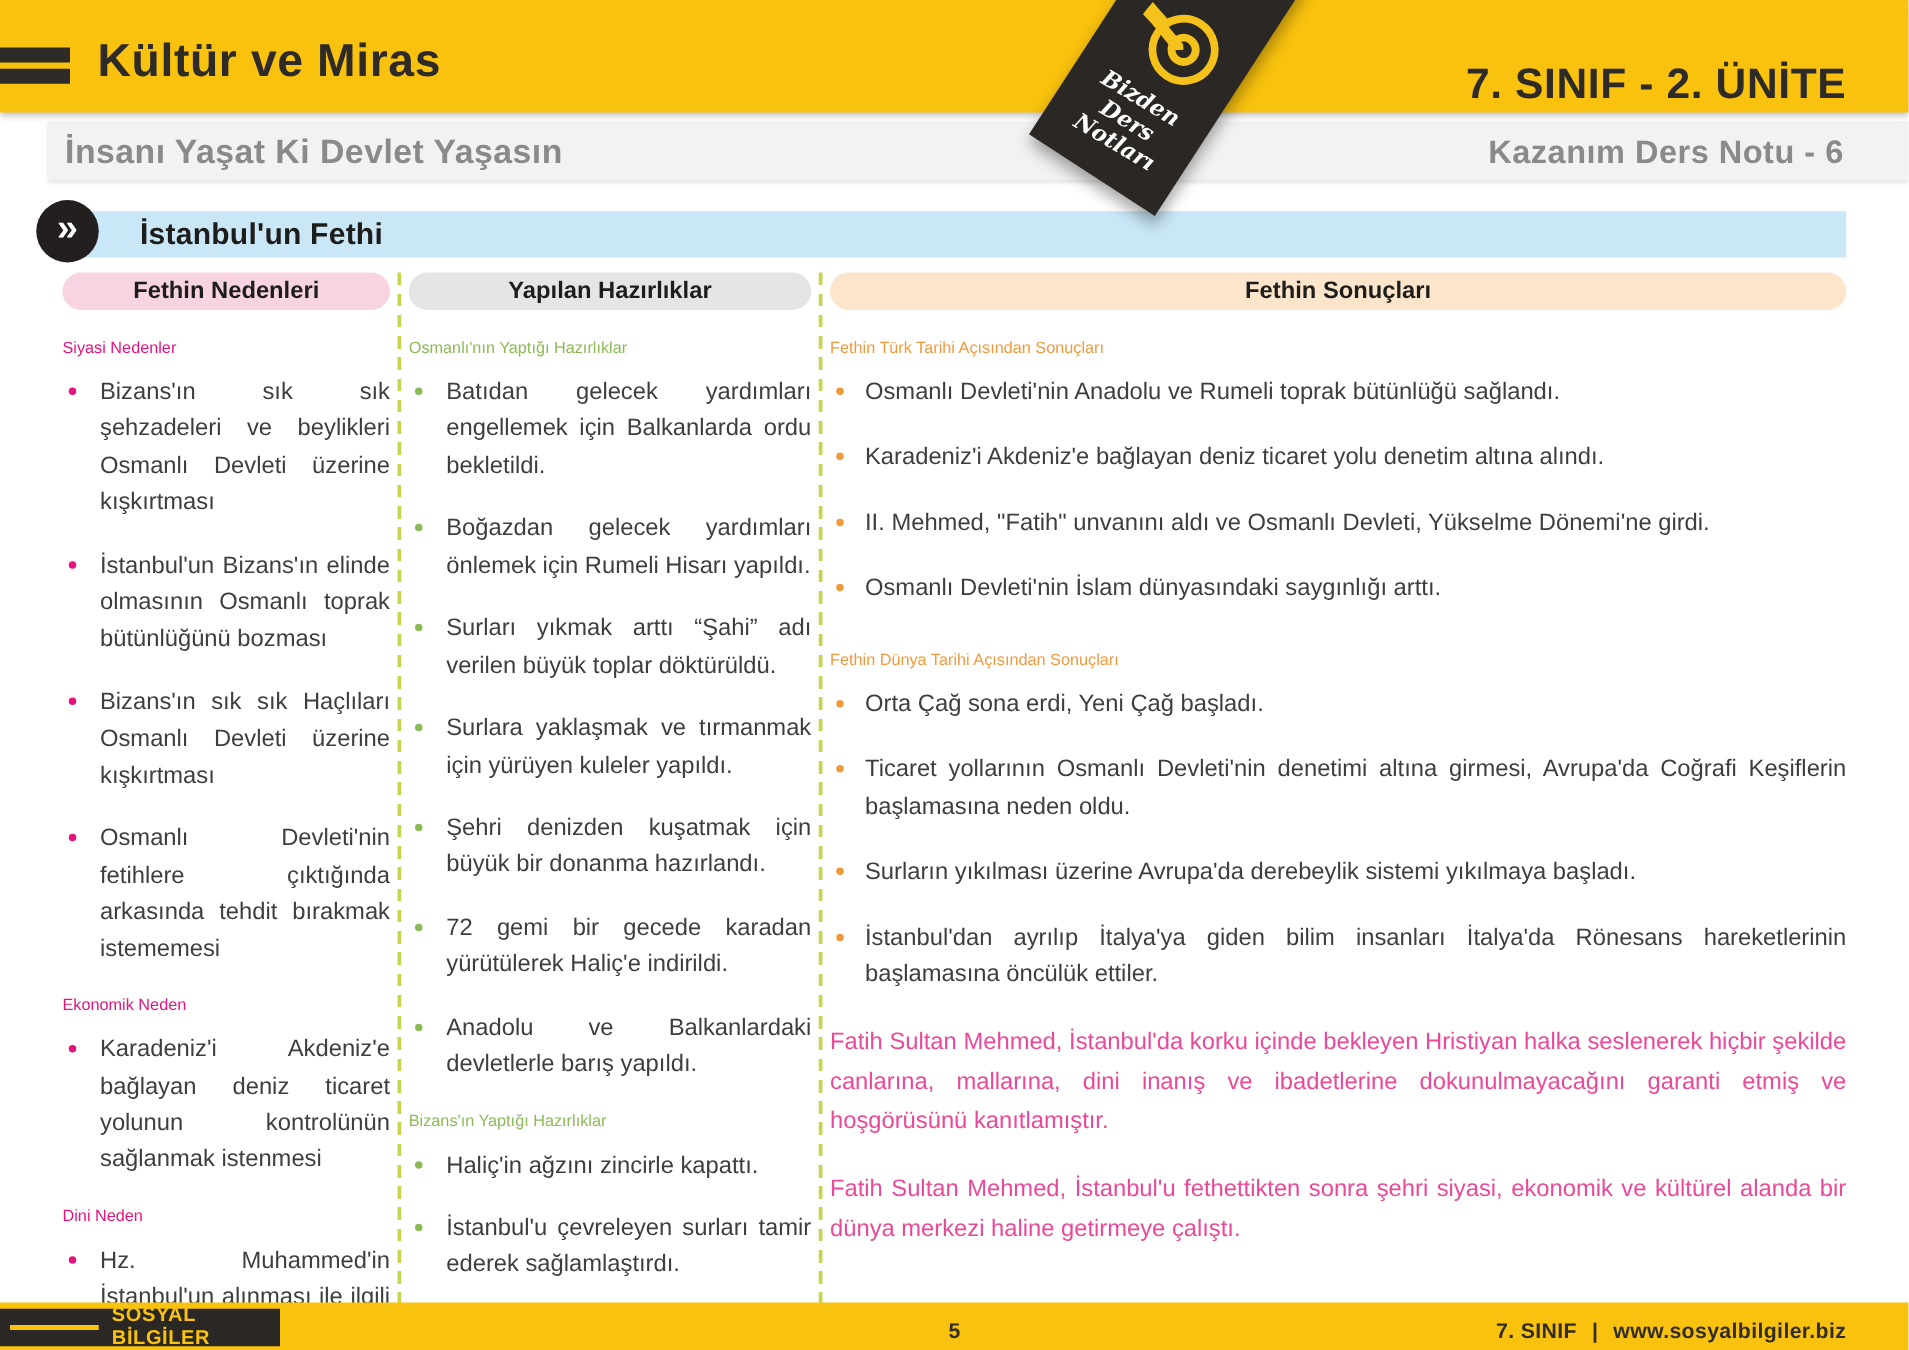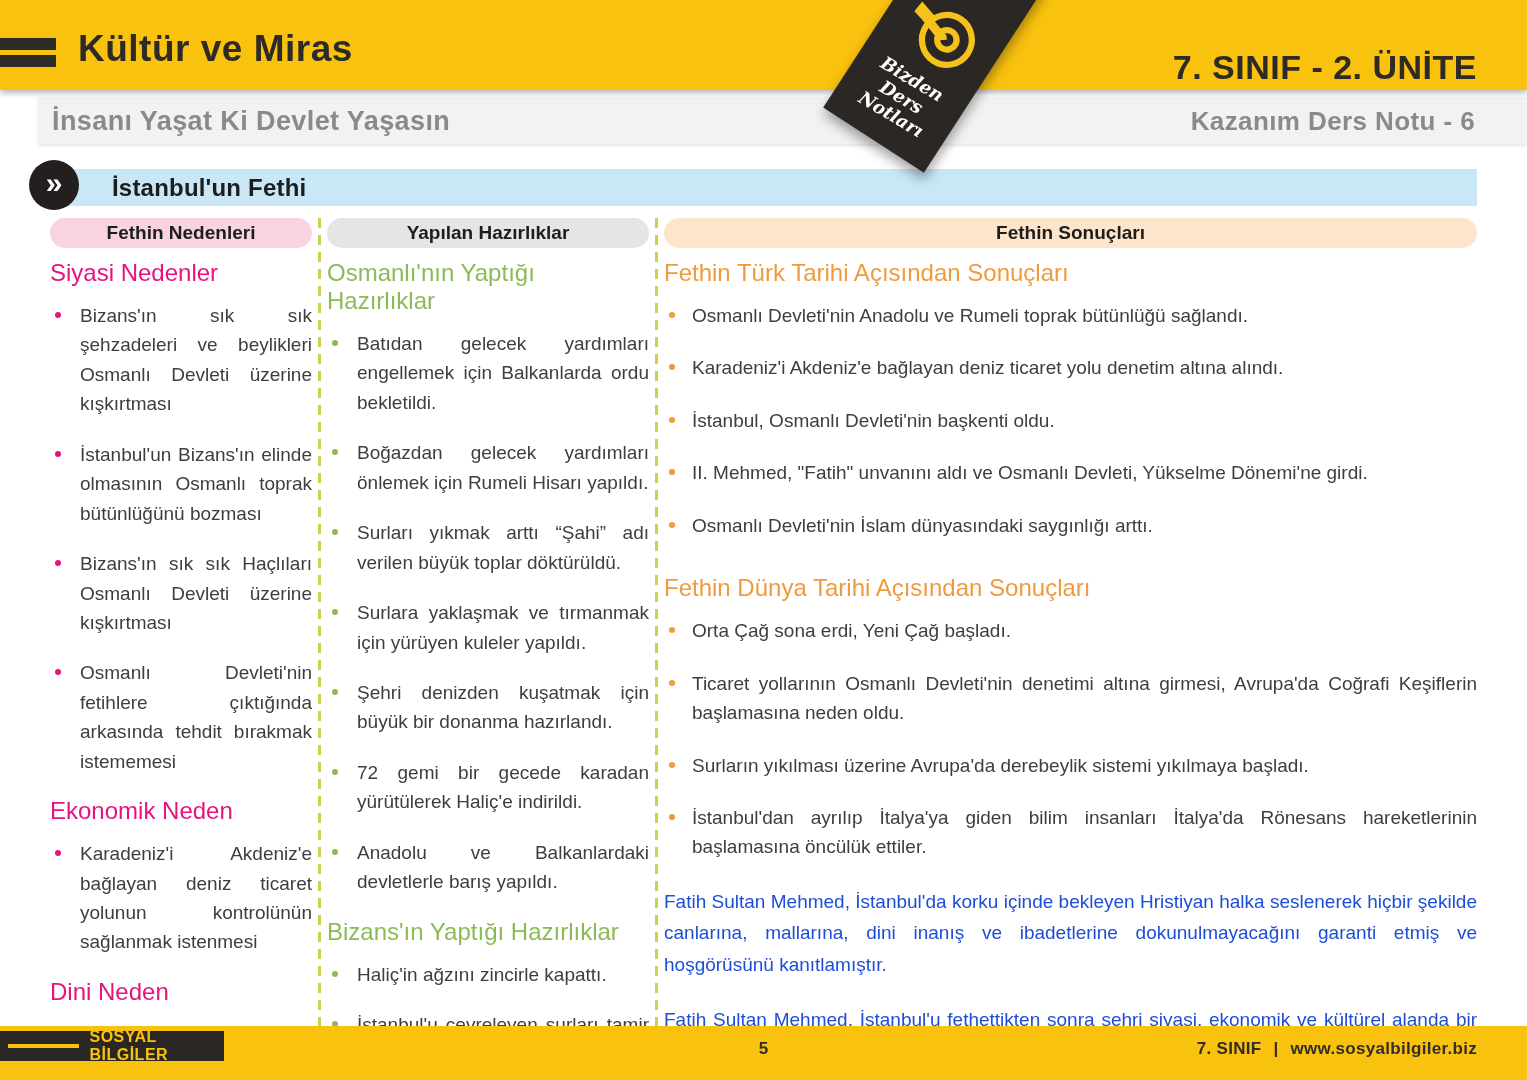--- a/index.html
+++ b/index.html
@@ -43,36 +43,36 @@
   .sep{width:3px;margin:0 6px;
     background:repeating-linear-gradient(to bottom,#c8d44f 0 10px,transparent 10px 17px);}
   .col{box-sizing:border-box;}
   .col1{width:262px;}
   .col2{width:322px;}
   .col3{flex:1;}
   .col-header{height:30px;line-height:30px;text-align:center;font-size:19px;font-weight:bold;color:#1d1d1b;border-radius:15px;}
   .col1 .col-header{background:#f8d3e1;}
   .col2 .col-header{background:#e5e5e5;}
   .col3 .col-header{background:#fce5cb;}
-  .group-title{font-size:24px;margin:11px 0 14px 0;}
+  .group-title{font-size:13px;margin:22px 0 14px 0;}
   .col1 .group-title{color:#e6137e;}
   .col2 .group-title{color:#8cba57;}
   .col3 .group-title{color:#f09a3e;}
   .col3 .group-title.spaced{margin-top:34px;}
   .li{display:flex;margin-bottom:21px;}
   .li .dot{flex:none;width:6px;height:6px;border-radius:50%;margin:11px 0 0 5px;}
   .col1 .dot{background:#e6137e;}
   .col2 .dot{background:#8cba57;}
   .col3 .dot{background:#ef9b3c;}
   .li .txt{margin-left:19px;font-size:19px;line-height:1.55;text-align:justify;color:#3e3e3e;}
   .col3 .li{margin-bottom:23px;}
   .col3 .li .txt{margin-left:17px;}
-  .para{font-size:19px;line-height:1.65;text-align:justify;color:#1d4ed8;margin-top:24px;}
-  
-  .footer{position:absolute;left:0;right:0;bottom:0;height:54px;background:#f9c20e;z-index:3;}
+  .para{font-size:19px;line-height:1.65;text-align:justify;color:#ec4899;margin-top:24px;}
+  
+  .footer{position:absolute;left:0;right:0;bottom:0;height:38px;background:#f9c20e;z-index:3;}
   .brand-box{position:absolute;left:0;top:5px;width:224px;height:30px;background:#2b2724;
     display:flex;align-items:center;}
   .brand-line{width:80px;height:4px;background:#f9c20e;margin:0 10px 0 8px;}
   .brand-text{color:#f9c20e;font-size:16px;font-weight:bold;letter-spacing:.5px;}
   .page-num{position:absolute;left:50%;transform:translateX(-50%);top:13px;font-size:17px;
     font-weight:bold;color:#332d27;}
   .footer-right{position:absolute;right:50px;top:13px;font-size:17px;font-weight:bold;
     color:#332d27;letter-spacing:.3px;}
   .footer-right .div{margin:0 12px;}
 </style>
@@ -210,24 +210,20 @@
       <div class="li">
           <span class="dot"></span>
           <span class="txt">Osmanlı Devleti'nin Anadolu ve Rumeli toprak bütünlüğü sağlandı.</span>
         </div>
       <div class="li">
           <span class="dot"></span>
           <span class="txt">Karadeniz'i Akdeniz'e bağlayan deniz ticaret yolu denetim altına alındı.</span>
         </div>
       <div class="li">
           <span class="dot"></span>
-          <span class="txt">İstanbul, Osmanlı Devleti'nin başkenti oldu.</span>
-        </div>
-      <div class="li">
-          <span class="dot"></span>
           <span class="txt">II. Mehmed, "Fatih" unvanını aldı ve Osmanlı Devleti, Yükselme Dönemi'ne girdi.</span>
         </div>
       <div class="li">
           <span class="dot"></span>
           <span class="txt">Osmanlı Devleti'nin İslam dünyasındaki saygınlığı arttı.</span>
         </div>
 
       <div class="group-title spaced">Fethin Dünya Tarihi Açısından Sonuçları</div>
       <div class="li">
           <span class="dot"></span>

